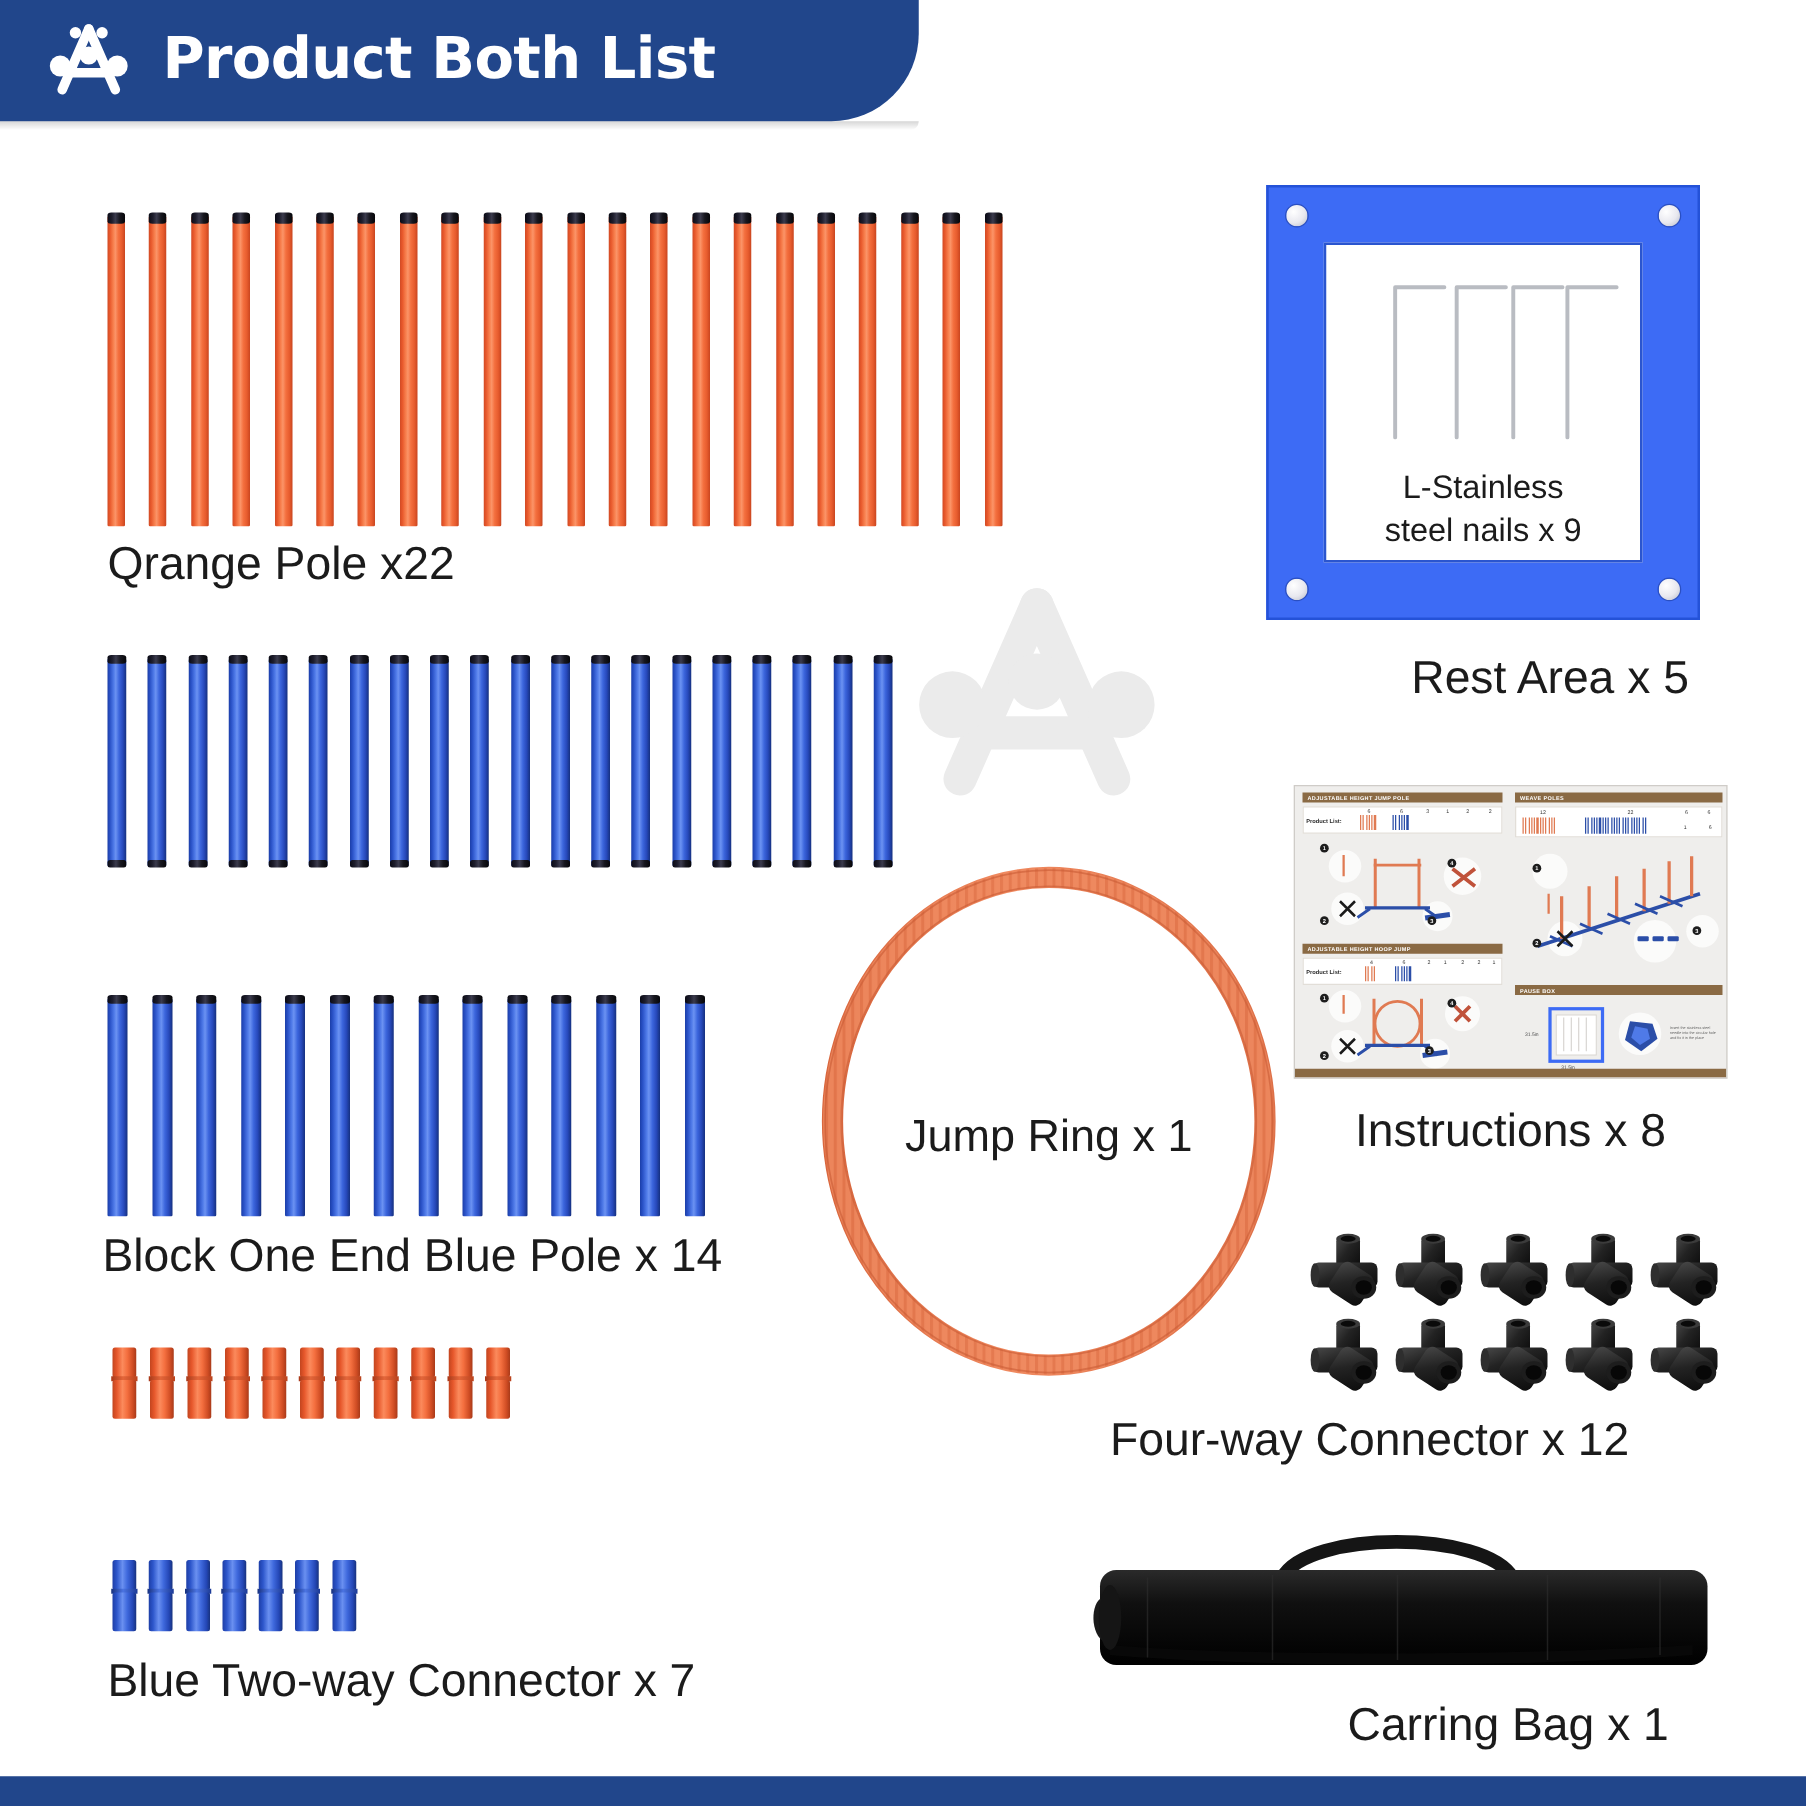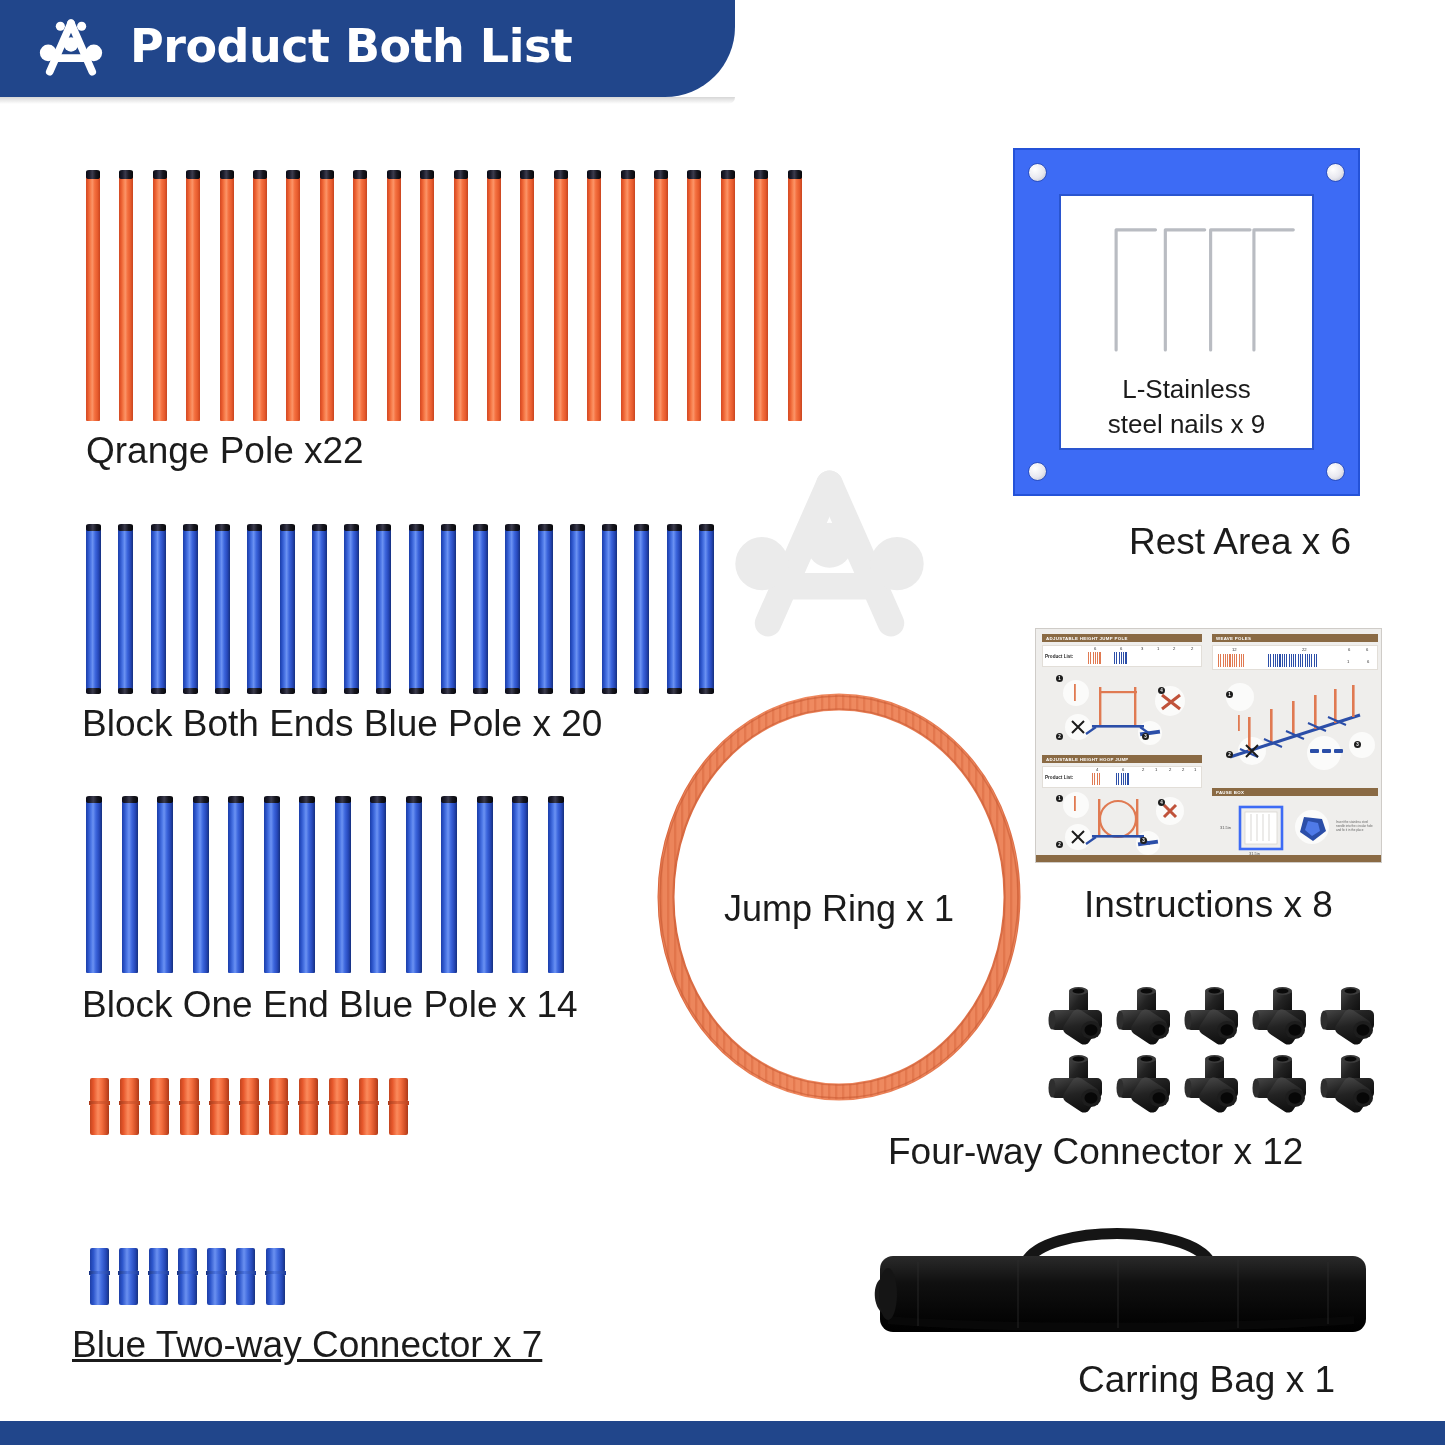--- a/index.html
+++ b/index.html
@@ -374,21 +374,20 @@
         <div class="body" style="top: 3px; height: 166px;"></div>
         <div class="cap" style="top: 0px; height: 7px;"></div>
         <div class="cap bottom" style="top: 164px; height: 6px;"></div>
       </div>
       <div class="pole blue" style="position: absolute; left: 612.75px; top: 0px; width: 15px; height: 170px;">
         <div class="body" style="top: 3px; height: 166px;"></div>
         <div class="cap" style="top: 0px; height: 7px;"></div>
         <div class="cap bottom" style="top: 164px; height: 6px;"></div>
       </div>
     </div>
-  <div class="label" style="position:absolute; left:82px; top:703px;">Block Both Ends Blue Pole x 20</div>
 
   <div class="pole-row" id="row-blue-one" style="left: 86px; top: 796px; width: 500px; position: absolute; height: 178px;">
       <div class="pole blue" style="position: absolute; left: 0px; top: 0px; width: 16px; height: 178px;">
         <div class="body" style="top: 3px; height: 174px;"></div>
         <div class="cap" style="top: 0px; height: 7px;"></div>
       </div>
       <div class="pole blue" style="position: absolute; left: 35.5px; top: 0px; width: 16px; height: 178px;">
         <div class="body" style="top: 3px; height: 174px;"></div>
         <div class="cap" style="top: 0px; height: 7px;"></div>
       </div>
@@ -531,21 +530,21 @@
         <div class="seg" style="top: 0px; height: 23.94px;"></div>
         <div class="ring" style="top: 22.8px;"></div>
         <div class="seg" style="top: 26.22px; height: 30.78px;"></div>
       </div>
       <div class="conn2 blue" style="position: absolute; left: 175.714px; top: 0px; width: 19px; height: 57px;">
         <div class="seg" style="top: 0px; height: 23.94px;"></div>
         <div class="ring" style="top: 22.8px;"></div>
         <div class="seg" style="top: 26.22px; height: 30.78px;"></div>
       </div>
     </div>
-  <div class="label" style="position:absolute; left:72px; top:1324px;text-decoration:underline;">Blue Two-way Connector x 7</div>
+  <div class="label" style="position:absolute; left:86px; top:1324px;">Blue Two-way Connector x 7</div>
 
   <div id="restmat">
     <div class="grommet" style="left:13px; top:13px;"></div>
     <div class="grommet" style="right:13px; top:13px;"></div>
     <div class="grommet" style="left:13px; bottom:13px;"></div>
     <div class="grommet" style="right:13px; bottom:13px;"></div>
     <div class="inner">
       <svg id="nails-svg" viewBox="0 0 255 145">
         <g fill="none" stroke="#b9bcc2" stroke-width="3.2" stroke-linecap="round" stroke-linejoin="round">
           <path d="M56 10 L96 10 M56 10 L56 132"></path>
@@ -553,21 +552,21 @@
           <path d="M152 10 L192 10 M152 10 L152 132"></path>
           <path d="M196 10 L236 10 M196 10 L196 132"></path>
         </g>
       </svg>
       <div id="nails-caption">
         <div>L-Stainless</div>
         <div>steel nails x 9</div>
       </div>
     </div>
   </div>
-  <div class="label" style="position:absolute; left:1129px; top:521px;">Rest Area x 6</div>
+  <div class="label" style="position:absolute; left:1129px; top:521px;">Rest Area x 5</div>
 
   <svg id="jumpring" viewBox="0 0 372 412">
     <defs>
       <linearGradient id="ringGrad" x1="0" y1="0" x2="1" y2="0">
         <stop offset="0%" stop-color="#d9673e"></stop>
         <stop offset="40%" stop-color="#f08a60"></stop>
         <stop offset="100%" stop-color="#dd7048"></stop>
       </linearGradient>
       <pattern id="ribs" width="7" height="7" patternUnits="userSpaceOnUse" patternTransform="rotate(0)">
         <rect width="7" height="7" fill="#ef8a60"></rect>

